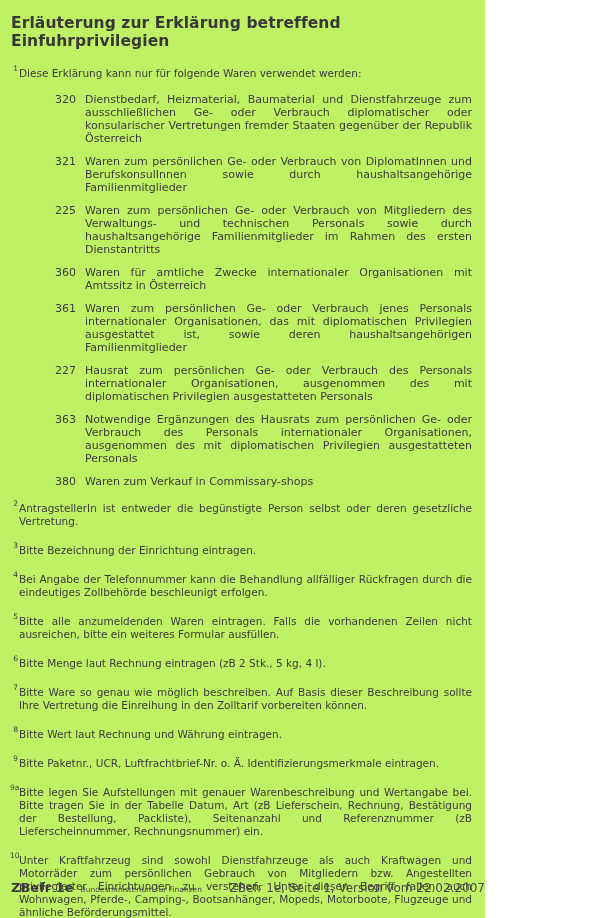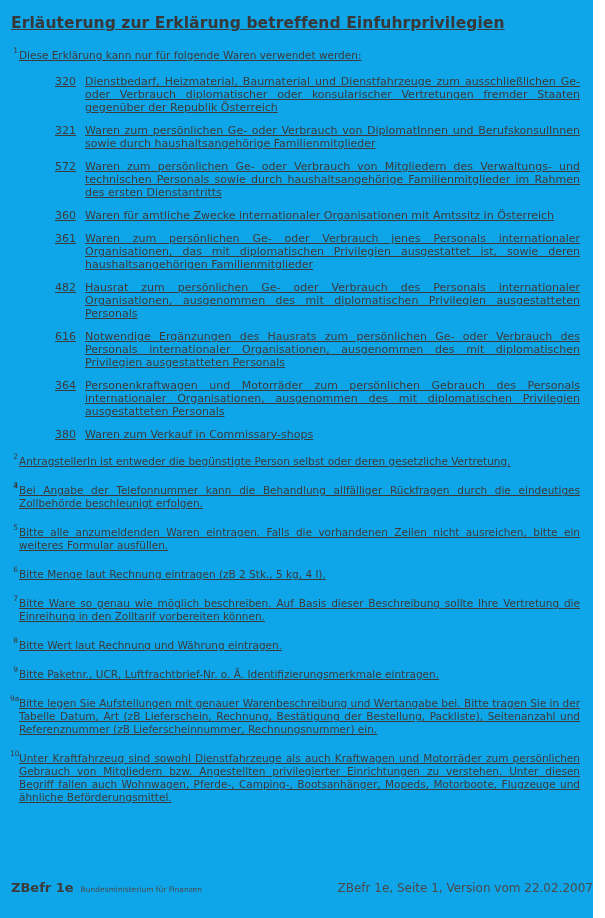--- a/index.html
+++ b/index.html
@@ -9,26 +9,25 @@
   }
   body {
     width: 605px;
     height: 918px;
     font-family: "DejaVu Sans", "Liberation Sans", sans-serif;
     color: #3b3b3b;
   }
   .page {
     position: relative;
     box-sizing: border-box;
-    width: 593px;
+    width: 485px;
     height: 918px;
     padding: 14px 13px 0 11px;
-    background: #0ea5e9;
+    background: #bef264;
     overflow: hidden;
-    text-decoration: underline;
   }
   h1.doc-title {
     font-size: 15.5px;
     font-weight: bold;
     color: #383838;
     margin: 0 0 17px 0;
     letter-spacing: 0.1px;
   }
   
   .footnote {
@@ -114,56 +113,53 @@
   <div class="goods">
     <div class="goods-item">
       <span class="goods-code">320</span>
       <span class="goods-text">Dienstbedarf, Heizmaterial, Baumaterial und Dienstfahrzeuge zum ausschließlichen Ge- oder Verbrauch diplomatischer oder konsularischer Vertretungen fremder Staaten gegenüber der Republik Österreich</span>
     </div>
     <div class="goods-item">
       <span class="goods-code">321</span>
       <span class="goods-text">Waren zum persönlichen Ge- oder Verbrauch von DiplomatInnen und BerufskonsulInnen sowie durch haushaltsangehörige Familienmitglieder</span>
     </div>
     <div class="goods-item">
-      <span class="goods-code">572</span>
+      <span class="goods-code">225</span>
       <span class="goods-text">Waren zum persönlichen Ge- oder Verbrauch von Mitgliedern des Verwaltungs- und technischen Personals sowie durch haushaltsangehörige Familienmitglieder im Rahmen des ersten Dienstantritts</span>
     </div>
     <div class="goods-item">
       <span class="goods-code">360</span>
       <span class="goods-text">Waren für amtliche Zwecke internationaler Organisationen mit Amtssitz in Österreich</span>
     </div>
     <div class="goods-item">
       <span class="goods-code">361</span>
       <span class="goods-text">Waren zum persönlichen Ge- oder Verbrauch jenes Personals internationaler Organisationen, das mit diplomatischen Privilegien ausgestattet ist, sowie deren haushaltsangehörigen Familienmitglieder</span>
     </div>
     <div class="goods-item">
-      <span class="goods-code">482</span>
+      <span class="goods-code">227</span>
       <span class="goods-text">Hausrat zum persönlichen Ge- oder Verbrauch des Personals internationaler Organisationen, ausgenommen des mit diplomatischen Privilegien ausgestatteten Personals</span>
     </div>
     <div class="goods-item">
-      <span class="goods-code">616</span>
+      <span class="goods-code">363</span>
       <span class="goods-text">Notwendige Ergänzungen des Hausrats zum persönlichen Ge- oder Verbrauch des Personals internationaler Organisationen, ausgenommen des mit diplomatischen Privilegien ausgestatteten Personals</span>
-    </div>
-    <div class="goods-item">
-      <span class="goods-code">364</span>
-      <span class="goods-text">Personenkraftwagen und Motorräder zum persönlichen Gebrauch des Personals internationaler Organisationen, ausgenommen des mit diplomatischen Privilegien ausgestatteten Personals</span>
     </div>
     <div class="goods-item">
       <span class="goods-code">380</span>
       <span class="goods-text">Waren zum Verkauf in Commissary-shops</span>
     </div>
   </div>
 
   <div class="footnotes">
     <div class="footnote">
       <span class="fn-num">2</span>
       <span>AntragstellerIn ist entweder die begünstigte Person selbst oder deren gesetzliche Vertretung.</span>
     </div>
     <div class="footnote">
       <span class="fn-num">3</span>
+      <span>Bitte Bezeichnung der Einrichtung eintragen.</span>
     </div>
     <div class="footnote">
       <span class="fn-num">4</span>
       <span>Bei Angabe der Telefonnummer kann die Behandlung allfälliger Rückfragen durch die eindeutiges Zollbehörde beschleunigt erfolgen.</span>
     </div>
     <div class="footnote">
       <span class="fn-num">5</span>
       <span>Bitte alle anzumeldenden Waren eintragen. Falls die vorhandenen Zeilen nicht ausreichen, bitte ein weiteres Formular ausfüllen.</span>
     </div>
     <div class="footnote">

